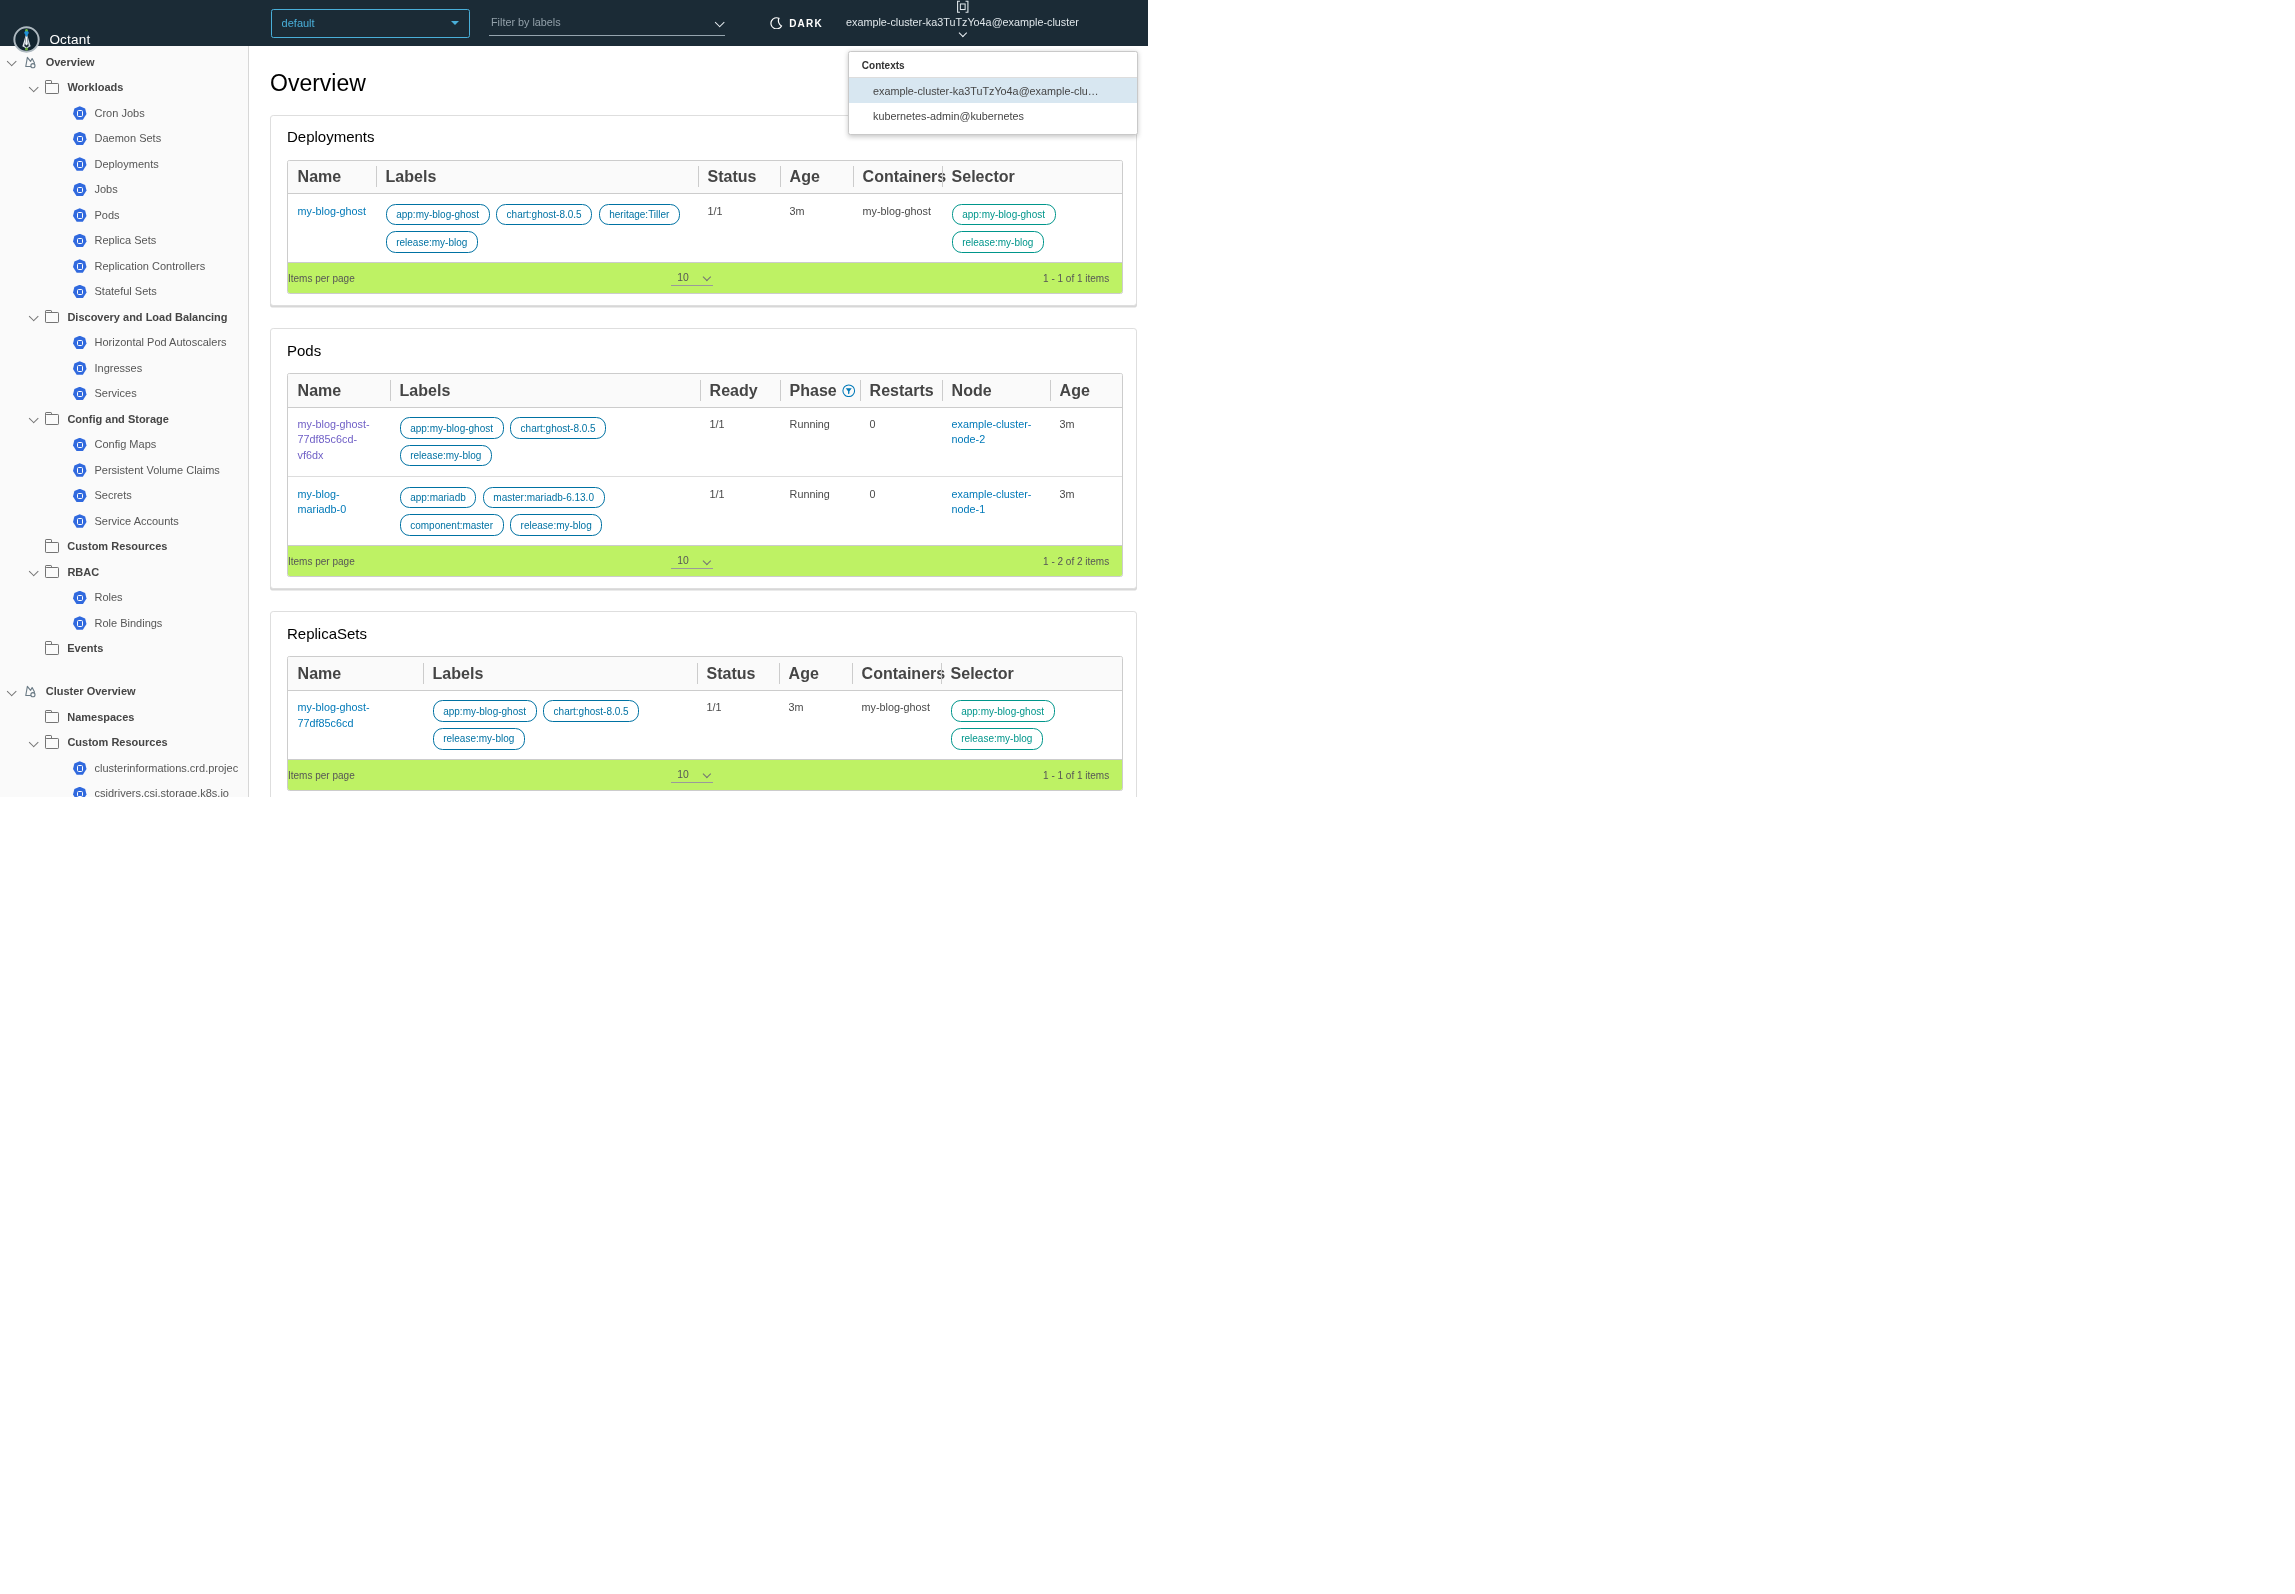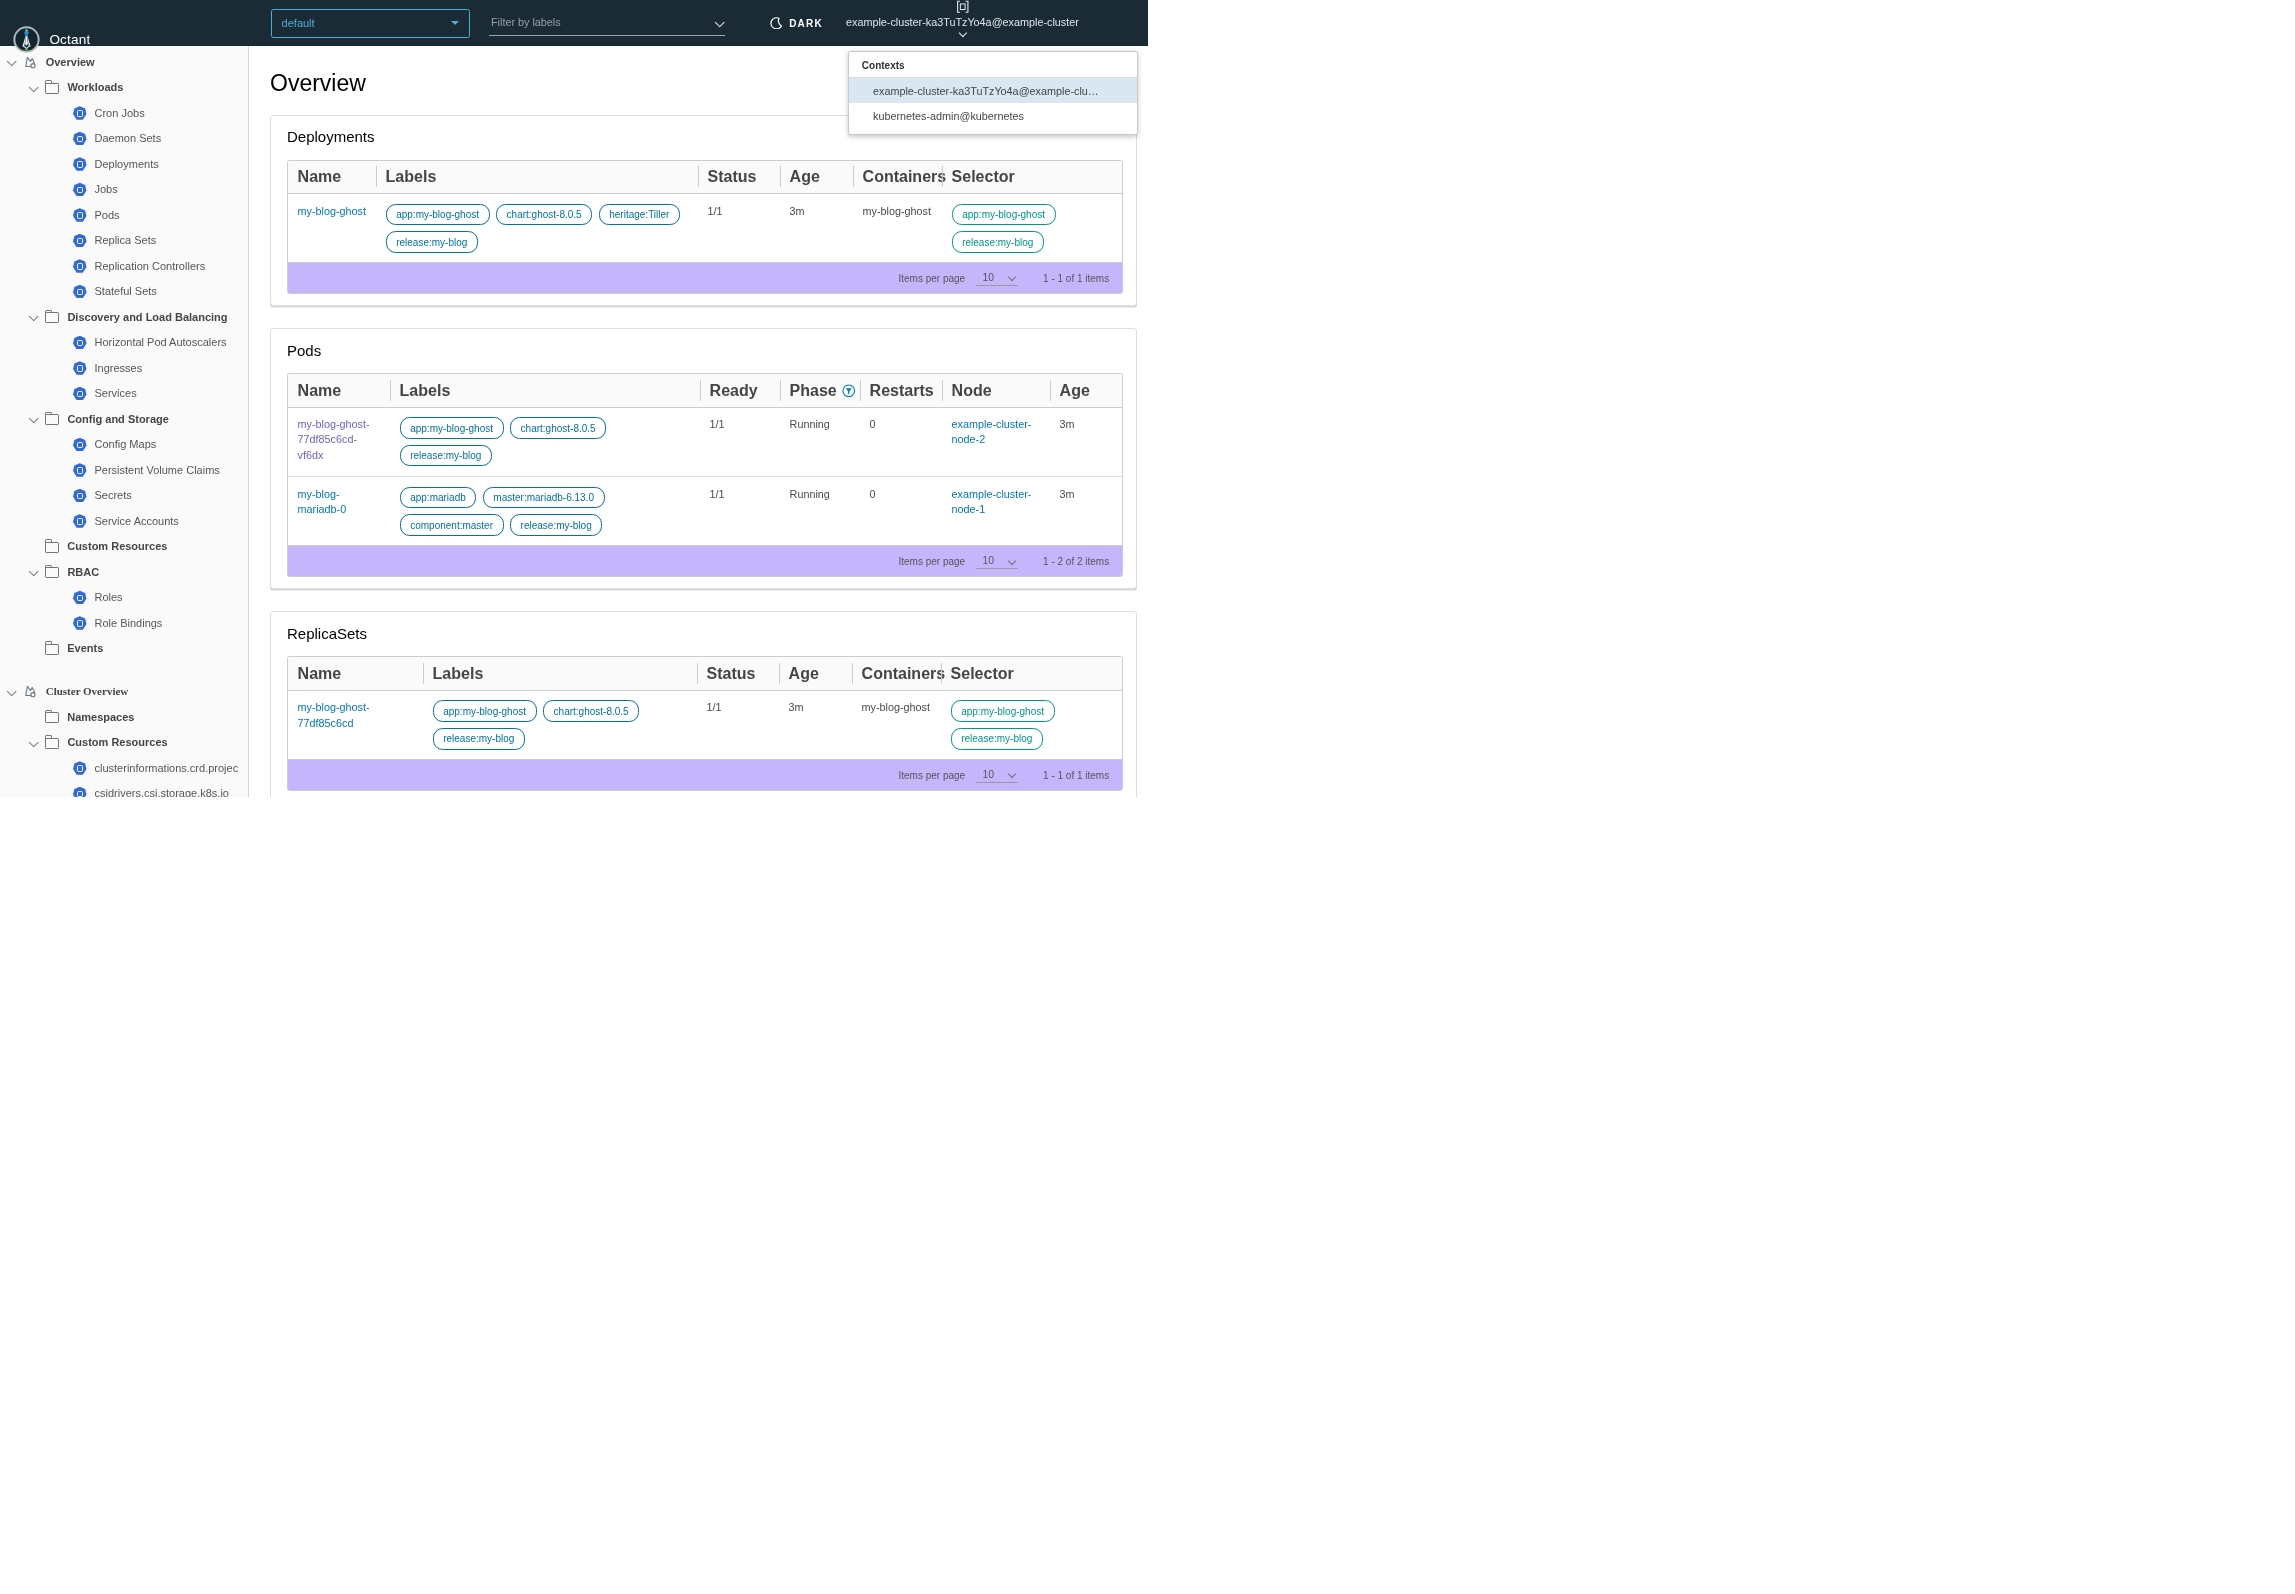--- a/index.html
+++ b/index.html
@@ -34,21 +34,21 @@
   
   .sidebar{position:absolute;left:0;top:46px;width:249px;height:751px;background:#fafafa;border-right:0.8px solid #d7d7d7;box-sizing:border-box;overflow:hidden;padding-top:3.2px;}
   .si{height:25.5px;display:flex;align-items:center;cursor:pointer;}
   .si .lbl{font-size:11px;color:#565656;margin-left:8px;white-space:nowrap;}
   .si .lbl.b{font-weight:700;color:#454545;}
   .si.l0{padding-left:8px;}
   .si.l1{padding-left:30px;}
   .si.l2{padding-left:73px;}
   .si .chev{margin-right:8px;}
   .ph{display:inline-block;width:7.2px;margin-right:8px;flex:none;}
-  .gap{margin-top:17.5px;font-family:Liberation Serif, serif;}
+  .gap{margin-top:17.5px;}
   .fold{width:12px;height:8.8px;border:1.1px solid #747474;border-radius:1.2px;position:relative;flex:none;margin-top:1.6px;}
   .fold::before{content:"";position:absolute;top:-3.5px;left:-1.1px;width:4.8px;height:2.4px;border:1.1px solid #747474;border-bottom:none;border-radius:1.6px 1.6px 0 0;}
   .hept{width:13.5px;height:13.5px;background:#3069de;clip-path:polygon(50% 0%,90% 18%,100% 58%,73% 100%,27% 100%,0% 58%,10% 18%);position:relative;flex:none;}
   .hept::after{content:"";position:absolute;left:4px;top:4px;right:4px;bottom:3.2px;border:1.3px solid #fff;border-radius:1.6px;}
   .appic{flex:none;}
   
   .main{position:absolute;left:249px;top:46px;width:899px;height:751px;overflow:hidden;box-sizing:border-box;padding:0 11px 0 21px;background:#fff;}
   h1.pg{font-size:23px;font-weight:300;color:#000;margin:24px 0 17.5px;}
   .card{background:#fff;border:0.8px solid #dedede;border-radius:3.2px;box-shadow:0 1.6px 0 0 #d7d7d7;padding:9.6px 15px 11px 16px;margin-bottom:22px;}
   .card h2{font-size:15px;font-weight:300;color:#000;margin:3.2px 0 14.3px;}
@@ -57,21 +57,21 @@
   .dg-h>div{padding:7.2px 9.6px;font-size:16px;font-weight:700;color:#454545;position:relative;display:flex;align-items:center;gap:5.6px;}
   .dg-h>div+div::before{content:"";position:absolute;left:0;top:5.6px;bottom:5.6px;width:0.8px;background:#ccc;}
   .dg-r{display:grid;background:#fff;}
   .dg-r+.dg-r{border-top:0.8px solid #ddd;}
   .dg-r>div{padding:9.6px;font-size:10.8px;color:#494949;line-height:1.4;word-wrap:break-word;}
   .lnk{color:#0079b8;text-decoration:none;cursor:pointer;}
   .lnk.visited{color:#6f5fc6;}
   .pills{display:flex;flex-wrap:wrap;gap:6.4px;}
   .pill{display:inline-block;border:0.8px solid #0072a3;color:#0072a3;border-radius:9.6px;padding:3.2px 9.6px;font-size:10px;line-height:1.3;white-space:nowrap;}
   .pill.teal{border-color:#00968b;color:#00968b;}
-  .dg-f{height:30px;background:#c4b5fd;border-top:0.8px solid #ccc;display:flex;align-items:center;justify-content:flex-end;padding-right:12.8px;gap:11px;}
+  .dg-f{height:30px;background:#bef264;border-top:0.8px solid #ccc;display:flex;align-items:center;justify-content:space-between;padding-right:12.8px;gap:11px;}
   .f-lbl,.f-rng{font-size:10px;color:#565656;}
   .f-rng{margin-left:14.3px;}
   .psel{display:inline-flex;align-items:center;gap:11px;border-bottom:0.8px solid #9a9a9a;padding:1.6px 3.2px 2.4px 6.4px;font-size:10.4px;color:#565656;cursor:pointer;min-width:32px;justify-content:space-between;}
   .filter-ic{cursor:pointer;display:inline-flex;}
 </style>
 </head>
 <body>
 
 <div class="header">
   <div class="h-brand">

